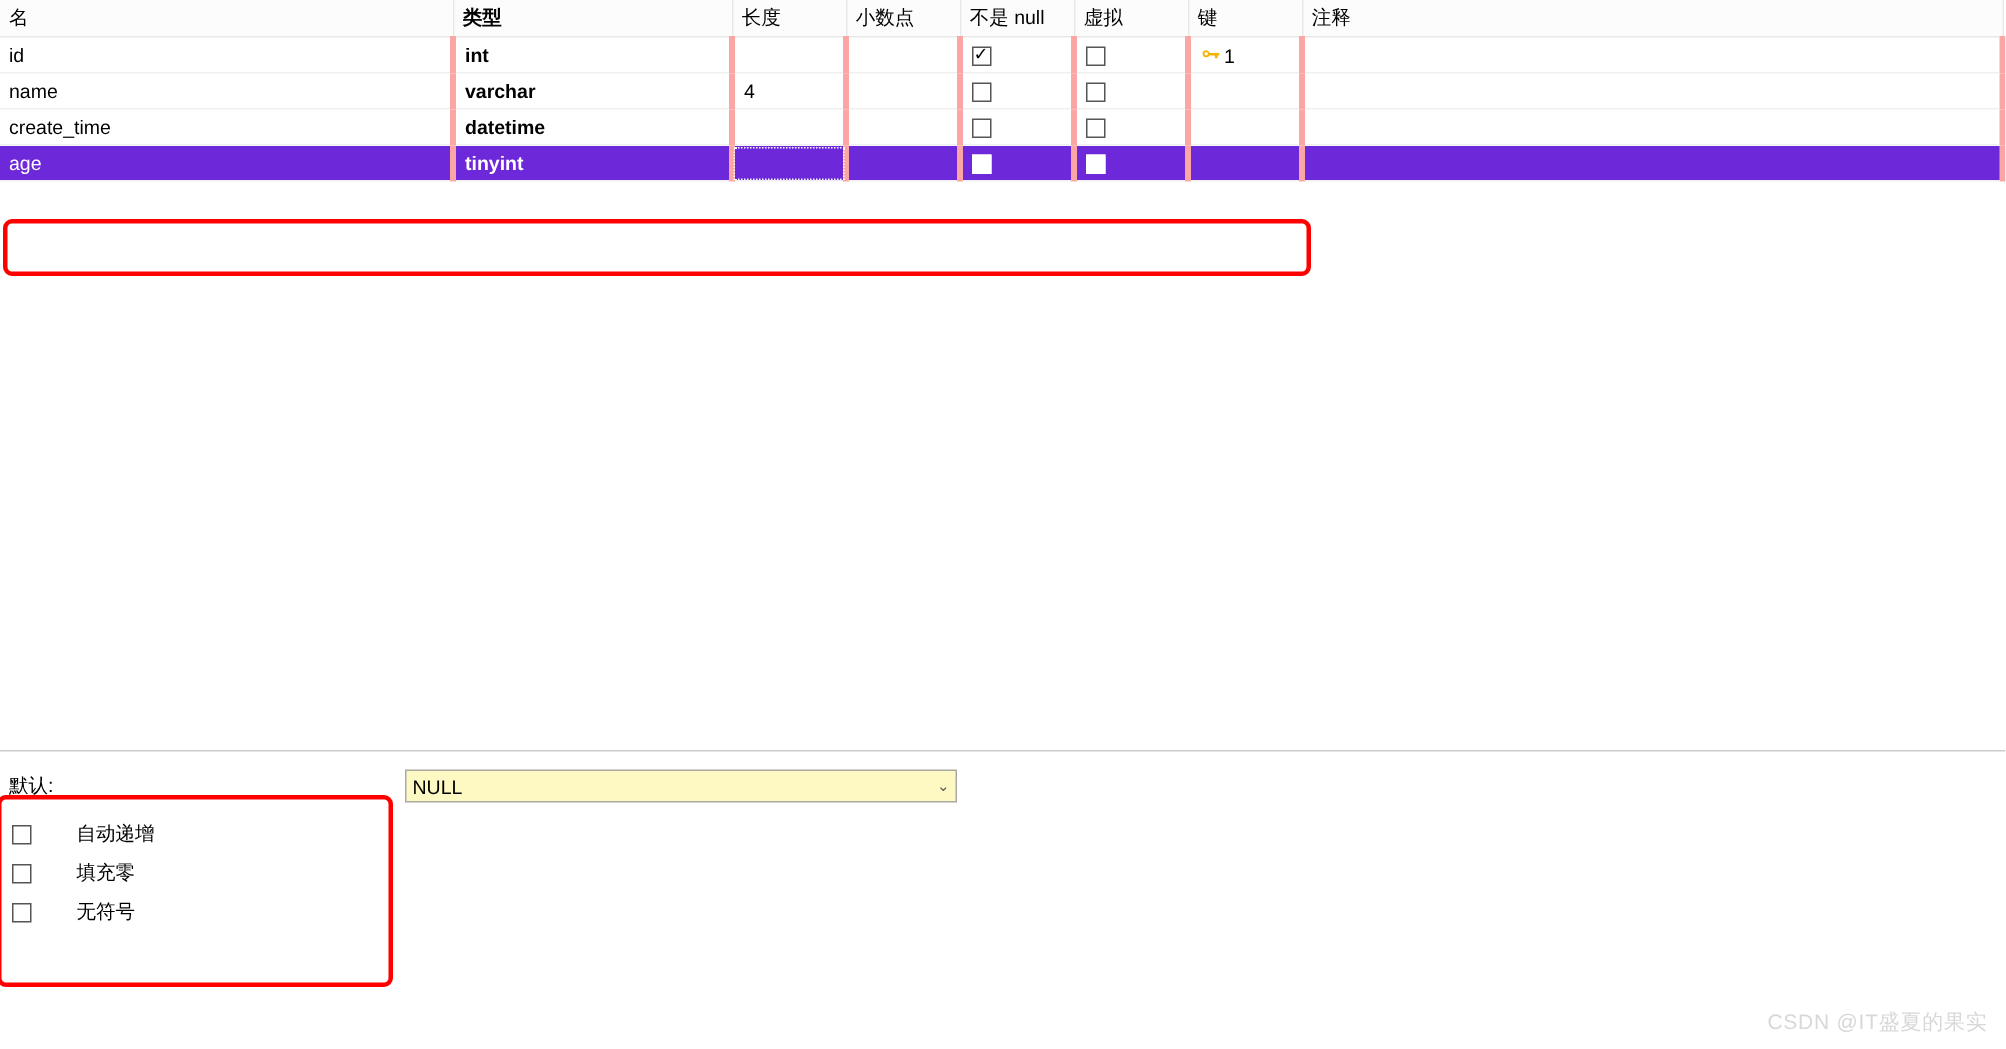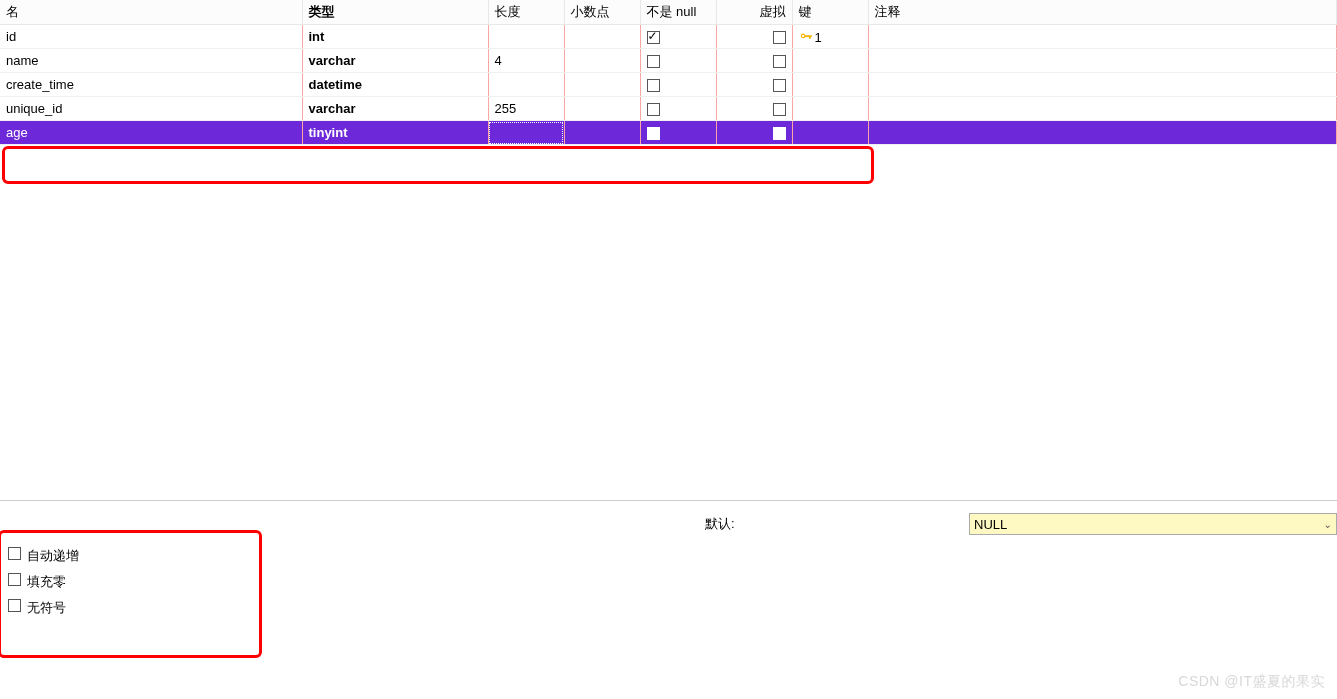--- a/index.html
+++ b/index.html
@@ -31,40 +31,40 @@
       font-weight: normal;
       border-right: 1px solid #e8e8e8;
       border-bottom: 1px solid #e8e8e8;
       background: #fcfcfc;
       height: 24px;
       white-space: nowrap;
       overflow: hidden;
     }
     td {
       padding: 3px 6px;
-      border-right: 1px solid #fca5a5;
+      border-right: 4px solid #fca5a5;
       border-bottom: 1px solid #f0f0f0;
       height: 24px;
       white-space: nowrap;
       overflow: hidden;
     }
     tr.selected td {
       background: #6d28d9;
       color: #ffffff;
     }
     tr.selected .checkbox-box {
       background: #ffffff;
       border-color: #ffffff;
     }
     .col-name { width: 302px; }
     .col-type { width: 186px; font-weight: bold; }
     .col-length { width: 76px; }
     .col-decimal { width: 76px; }
     .col-notnull { width: 76px; text-align: left; }
-    .col-virtual { width: 76px; text-align: right; }
+    .col-virtual { width: 76px; text-align: left; }
     .col-key { width: 76px; }
     .col-comment { width: auto; }
     .checkbox-box {
       display: inline-block;
       width: 13px;
       height: 13px;
       border: 1px solid #555;
       background: #fff;
       vertical-align: middle;
       position: relative;
@@ -109,21 +109,20 @@
       left: 0;
       right: 0;
       border-top: 1px solid #ccc;
       padding-top: 12px;
       padding-left: 6px;
     }
     .default-row {
       display: flex;
       align-items: center;
       margin-bottom: 12px;
-      justify-content: flex-end;
     }
     .default-label {
       width: 264px;
       padding-left: 0px;
     }
     .default-select {
       width: 368px;
       height: 22px;
       border: 1px solid #aaa;
       background: #fef9c3;
@@ -131,22 +130,23 @@
       align-items: center;
       justify-content: space-between;
       padding: 0 4px;
     }
     .default-select .chevron {
       font-size: 10px;
       color: #555;
     }
     .option-row {
       display: flex;
-      align-items: flex-start;
+      align-items: center;
       margin: 8px 0 8px 2px;
+      gap: 24px;
     }
     .option-row .checkbox-box {
       margin-right: 6px;
     }
     .highlight-box-options {
       position: absolute;
       border: 3px solid #ff0000;
       border-radius: 6px;
       pointer-events: none;
       top: 530px;
@@ -206,30 +206,20 @@
         <tr>
           <td class="col-name">create_time</td>
           <td class="col-type">datetime</td>
           <td class="col-length"></td>
           <td class="col-decimal"></td>
           <td class="col-notnull"><span class="checkbox-box"></span></td>
           <td class="col-virtual"><span class="checkbox-box"></span></td>
           <td class="col-key"></td>
           <td class="col-comment"></td>
         </tr>
-        <tr>
-          <td class="col-name">unique_id</td>
-          <td class="col-type">varchar</td>
-          <td class="col-length">255</td>
-          <td class="col-decimal"></td>
-          <td class="col-notnull"><span class="checkbox-box"></span></td>
-          <td class="col-virtual"><span class="checkbox-box"></span></td>
-          <td class="col-key"></td>
-          <td class="col-comment"></td>
-        </tr>
         <tr class="selected">
           <td class="col-name">age</td>
           <td class="col-type">tinyint</td>
           <td class="col-length focused-cell"></td>
           <td class="col-decimal"></td>
           <td class="col-notnull"><span class="checkbox-box"></span></td>
           <td class="col-virtual"><span class="checkbox-box"></span></td>
           <td class="col-key"></td>
           <td class="col-comment"></td>
         </tr>

